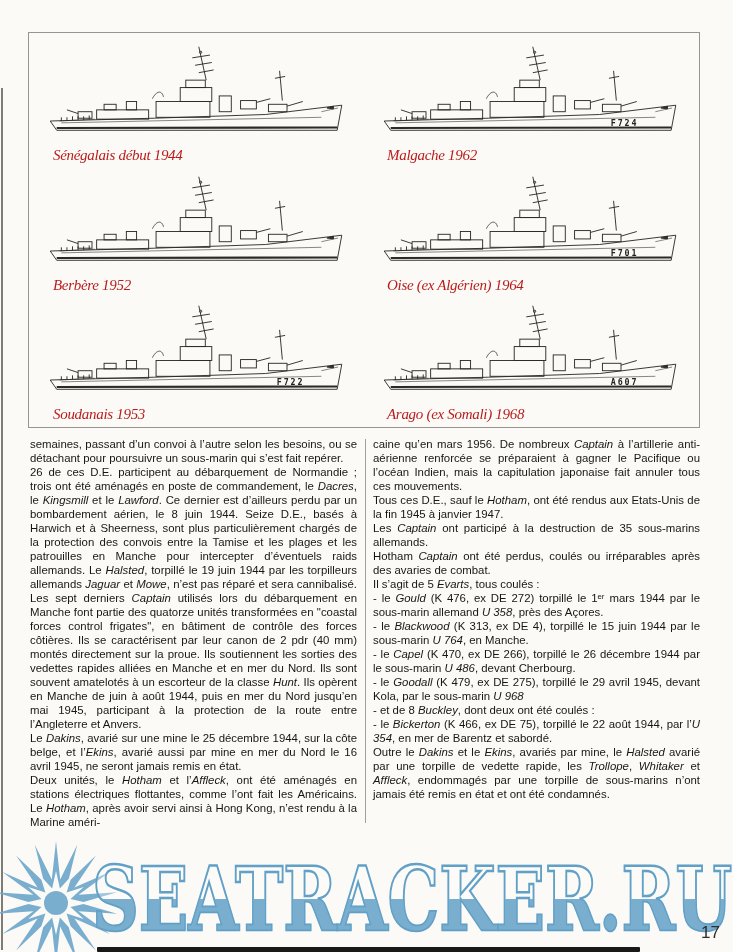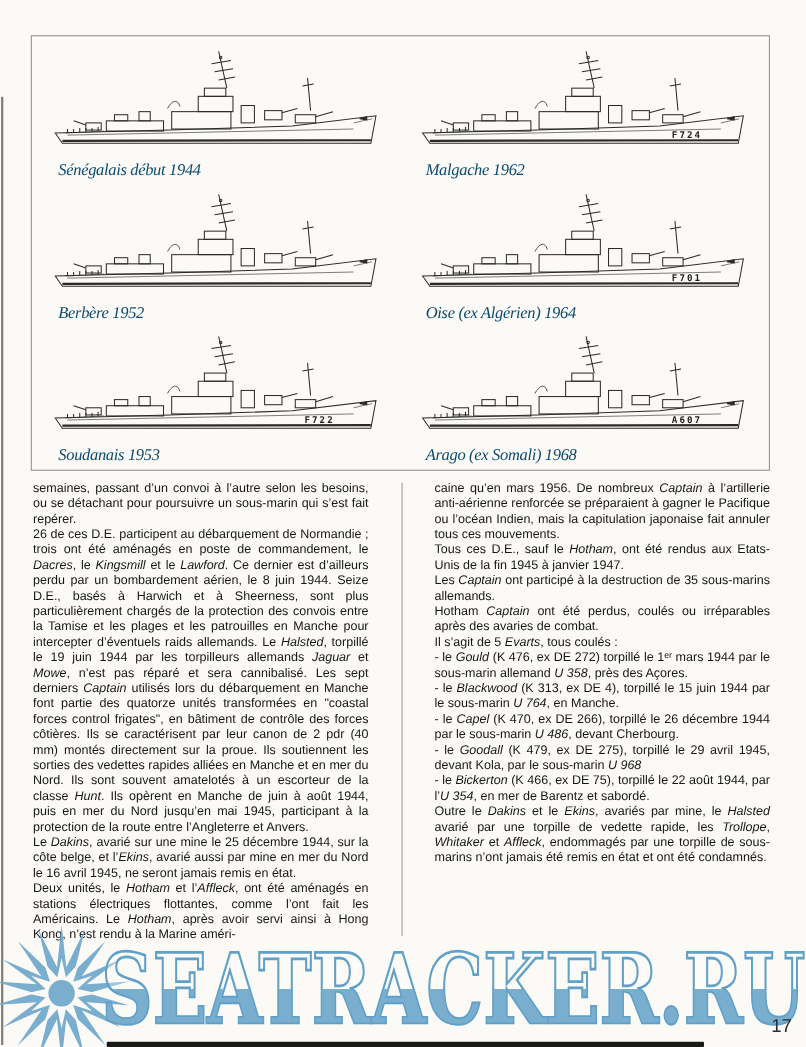--- a/index.html
+++ b/index.html
@@ -17,28 +17,28 @@
   .ships-panel {
     position:absolute; left:28px; top:32px; width:672px; height:396px;
     border:1px solid #97958e;
     display:grid; grid-template-columns:1fr 1fr; grid-template-rows:1fr 1fr 1fr;
     column-gap:16px; padding:4px 10px 2px 8px;
   }
   .ship-cell { position:relative; display:flex; flex-direction:column; justify-content:flex-end; }
   .ship-cell svg.ship { width:100%; height:104px; display:block; }
   .ship-caption {
     font-family:"Liberation Serif", serif; font-style:italic;
-    font-size:15px; letter-spacing:-0.3px; color:#0c4a6e;
+    font-size:15px; letter-spacing:-0.3px; color:#b91c1c;
     margin:0 0 3px 16px; line-height:16px;
   }
   .hullno { font-family:"DejaVu Sans Mono", monospace; font-size:9px; letter-spacing:2px; fill:#23221f; font-weight:bold; }
   
   .article {
     position:absolute; left:30px; top:437px; width:670px;
-    display:flex; align-items:stretch;gap:22px;
+    display:flex; align-items:stretch;
   }
   .col { width:327px; font-size:11.4px; line-height:14px; text-align:justify; color:#161615; }
   .col .para { margin:0; }
   .col i { }
   .divider { width:1px; background:#a19f98; margin:2px 7px 6px 8px; }
   
   .watermark { position:absolute; left:0; top:795px; width:733px; height:157px; pointer-events:none; opacity:.96; }
   .page-number {
     position:absolute; right:13px; top:923px; font-size:17px; color:#2d2d2b;
   }
@@ -153,20 +153,21 @@
     <div class="col">
         <p class="para"><span>caine qu’en mars 1956. De nombreux </span><i>Captain</i><span> à l’artillerie anti-aérienne renforcée se préparaient à gagner le Pacifique ou l’océan Indien, mais la capitulation japonaise fait annuler tous ces mouvements.</span></p>
         <p class="para"><span>Tous ces D.E., sauf le </span><i>Hotham</i><span>, ont été rendus aux Etats-Unis de la fin 1945 à janvier 1947.</span></p>
         <p class="para"><span>Les </span><i>Captain</i><span> ont participé à la destruction de 35 sous-marins allemands.</span></p>
         <p class="para"><span>Hotham </span><i>Captain</i><span> ont été perdus, coulés ou irréparables après des avaries de combat.</span></p>
         <p class="para"><span>Il s’agit de 5 </span><i>Evarts</i><span>, tous coulés :</span></p>
         <p class="para"><span>- le </span><i>Gould</i><span> (K 476, ex DE 272) torpillé le 1ᵉʳ mars 1944 par le sous-marin allemand </span><i>U 358</i><span>, près des Açores.</span></p>
         <p class="para"><span>- le </span><i>Blackwood</i><span> (K 313, ex DE 4), torpillé le 15 juin 1944 par le sous-marin </span><i>U 764</i><span>, en Manche.</span></p>
         <p class="para"><span>- le </span><i>Capel</i><span> (K 470, ex DE 266), torpillé le 26 décembre 1944 par le sous-marin </span><i>U 486</i><span>, devant Cherbourg.</span></p>
         <p class="para"><span>- le </span><i>Goodall</i><span> (K 479, ex DE 275), torpillé le 29 avril 1945, devant Kola, par le sous-marin </span><i>U 968</i></p>
+        <p class="para"><span>- et de 8 </span><i>Buckley</i><span>, dont deux ont été coulés :</span></p>
         <p class="para"><span>- le </span><i>Bickerton</i><span> (K 466, ex DE 75), torpillé le 22 août 1944, par l’</span><i>U 354</i><span>, en mer de Barentz et sabordé.</span></p>
         <p class="para"><span>Outre le </span><i>Dakins</i><span> et le </span><i>Ekins</i><span>, avariés par mine, le </span><i>Halsted</i><span> avarié par une torpille de vedette rapide, les </span><i>Trollope</i><span>, </span><i>Whitaker</i><span> et </span><i>Affleck</i><span>, endommagés par une torpille de sous-marins n’ont jamais été remis en état et ont été condamnés.</span></p>
       </div>
   </section>
 
   <div class="watermark">
     <svg width="733" height="157" viewBox="0 0 733 157">
       <defs>
         <clipPath id="wl-clip">
             <rect x="0" y="104" width="733" height="53"></rect>

